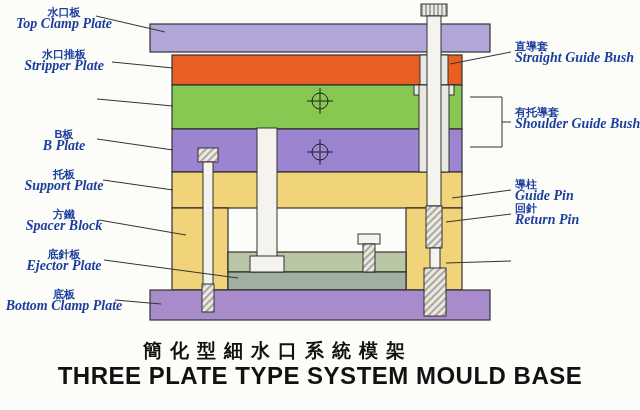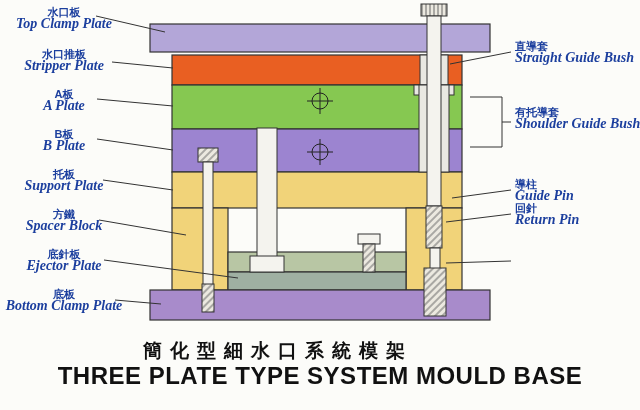--- a/index.html
+++ b/index.html
@@ -125,24 +125,20 @@
   </svg>
 
   <div class="lbl lbl-left" style="top:6px">
     <span class="zh">水口板</span>
     <span class="en">Top Clamp Plate</span>
   </div>
   <div class="lbl lbl-left" style="top:48px">
     <span class="zh">水口推板</span>
     <span class="en">Stripper Plate</span>
   </div>
-  <div class="lbl lbl-left" style="top:88px">
-    <span class="zh">A板</span>
-    <span class="en">A Plate</span>
-  </div>
   <div class="lbl lbl-left" style="top:128px">
     <span class="zh">B板</span>
     <span class="en">B Plate</span>
   </div>
   <div class="lbl lbl-left" style="top:168px">
     <span class="zh">托板</span>
     <span class="en">Support Plate</span>
   </div>
   <div class="lbl lbl-left" style="top:208px">
     <span class="zh">方鐵</span>

